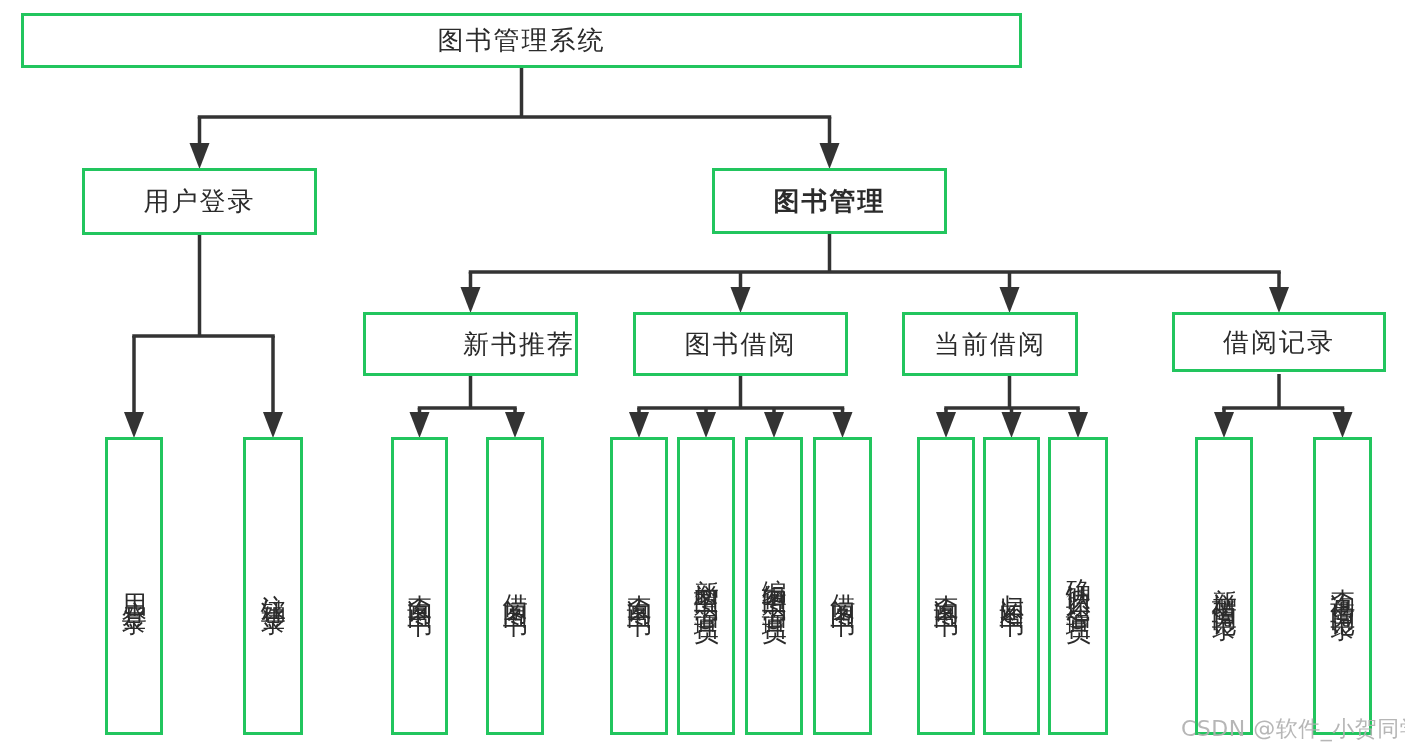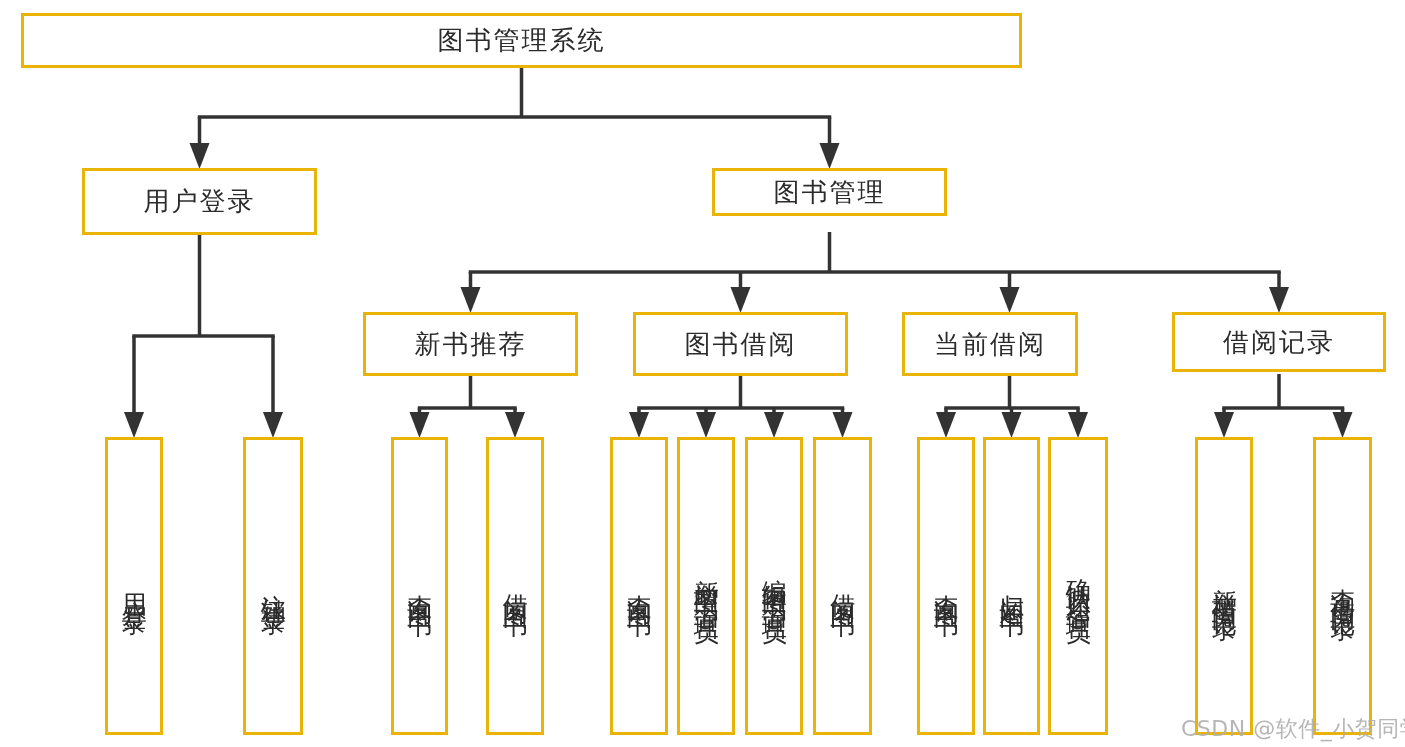--- a/index.html
+++ b/index.html
@@ -19,21 +19,21 @@
     position: absolute;
     left: 0; top: 0;
     width: 1405px;
     height: 747px;
     z-index: 0;
   }
   .node {
     position: absolute;
     box-sizing: border-box;
     background: #ffffff;
-    border: 3px solid #eab308;
+    border: 3px solid #22c55e;
     display: flex;
     align-items: center;
     justify-content: center;
     color: #2b2b2b;
     z-index: 1;
   }
   .node .label {
     font-size: 26px;
     letter-spacing: 2px;
     white-space: nowrap;
@@ -115,24 +115,24 @@
       <line x1="1342.5" y1="408" x2="1342.5" y2="415" stroke="#333333" stroke-width="3.5"></line>
       <polygon points="1332.5,412 1352.5,412 1342.5,438" fill="#333333"></polygon>
     </svg>
   <div id="nodes-layer">
       <div class="node" style="left: 21px; top: 13px; width: 1001px; height: 55px;">
         <span class="label">图书管理系统</span>
       </div>
       <div class="node" style="left: 82px; top: 168px; width: 235px; height: 67px;">
         <span class="label">用户登录</span>
       </div>
-      <div class="node" style="left: 712px; top: 168px; width: 235px; height: 48px;">
+      <div class="node" style="left: 712px; top: 168px; width: 235px; height: 66px; font-weight: bold;">
         <span class="label">图书管理</span>
       </div>
-      <div class="node" style="left: 363px; top: 312px; width: 215px; height: 64px;">
+      <div class="node" style="left: 363px; top: 312px; width: 215px; height: 64px; justify-content: flex-end;">
         <span class="label">新书推荐</span>
       </div>
       <div class="node" style="left: 633px; top: 312px; width: 215px; height: 64px;">
         <span class="label">图书借阅</span>
       </div>
       <div class="node" style="left: 902px; top: 312px; width: 176px; height: 64px;">
         <span class="label">当前借阅</span>
       </div>
       <div class="node" style="left: 1172px; top: 312px; width: 214px; height: 60px;">
         <span class="label">借阅记录</span>

